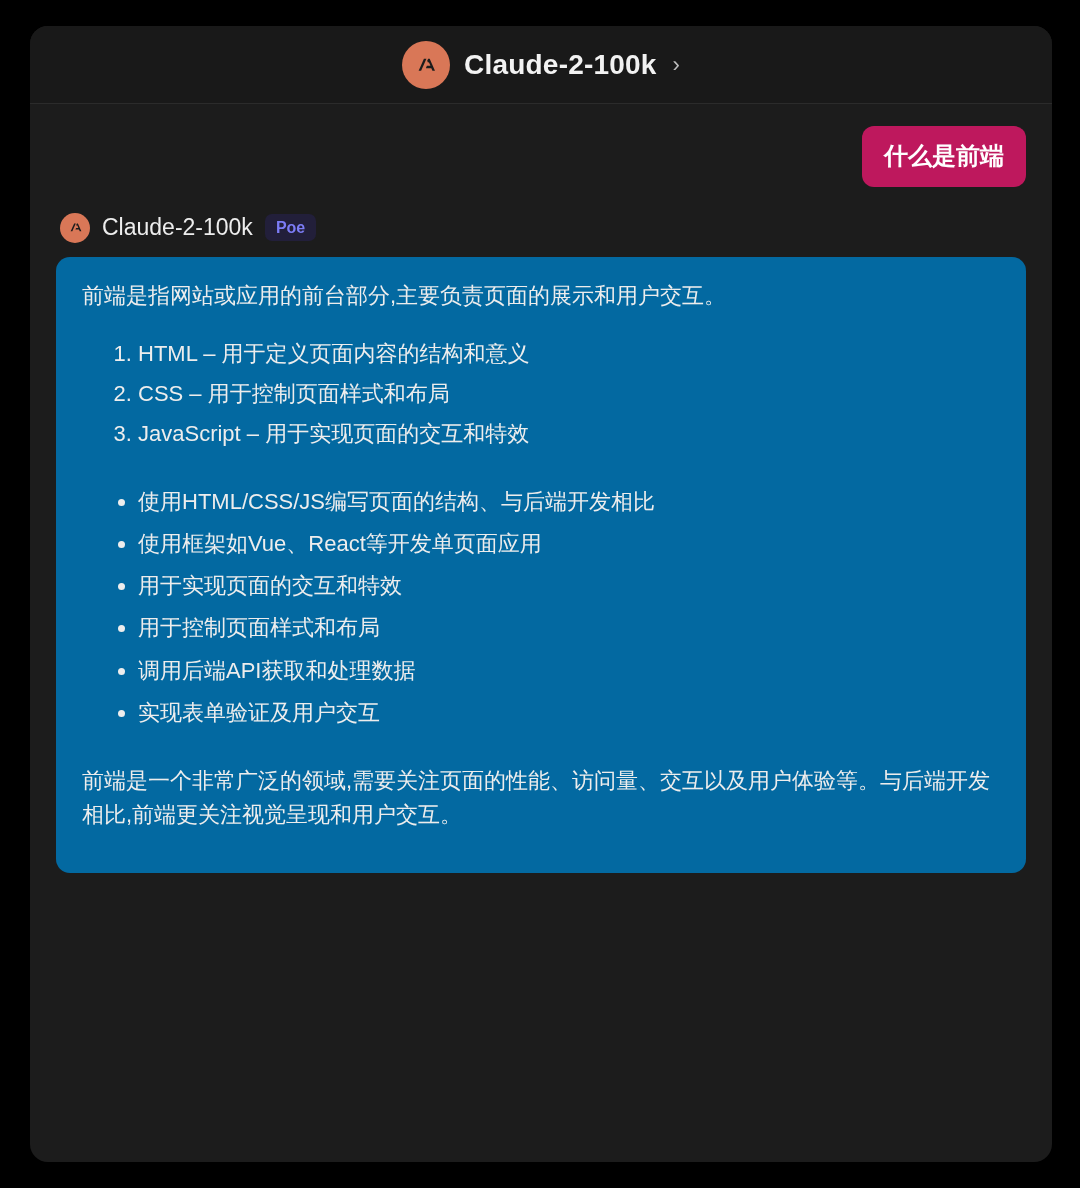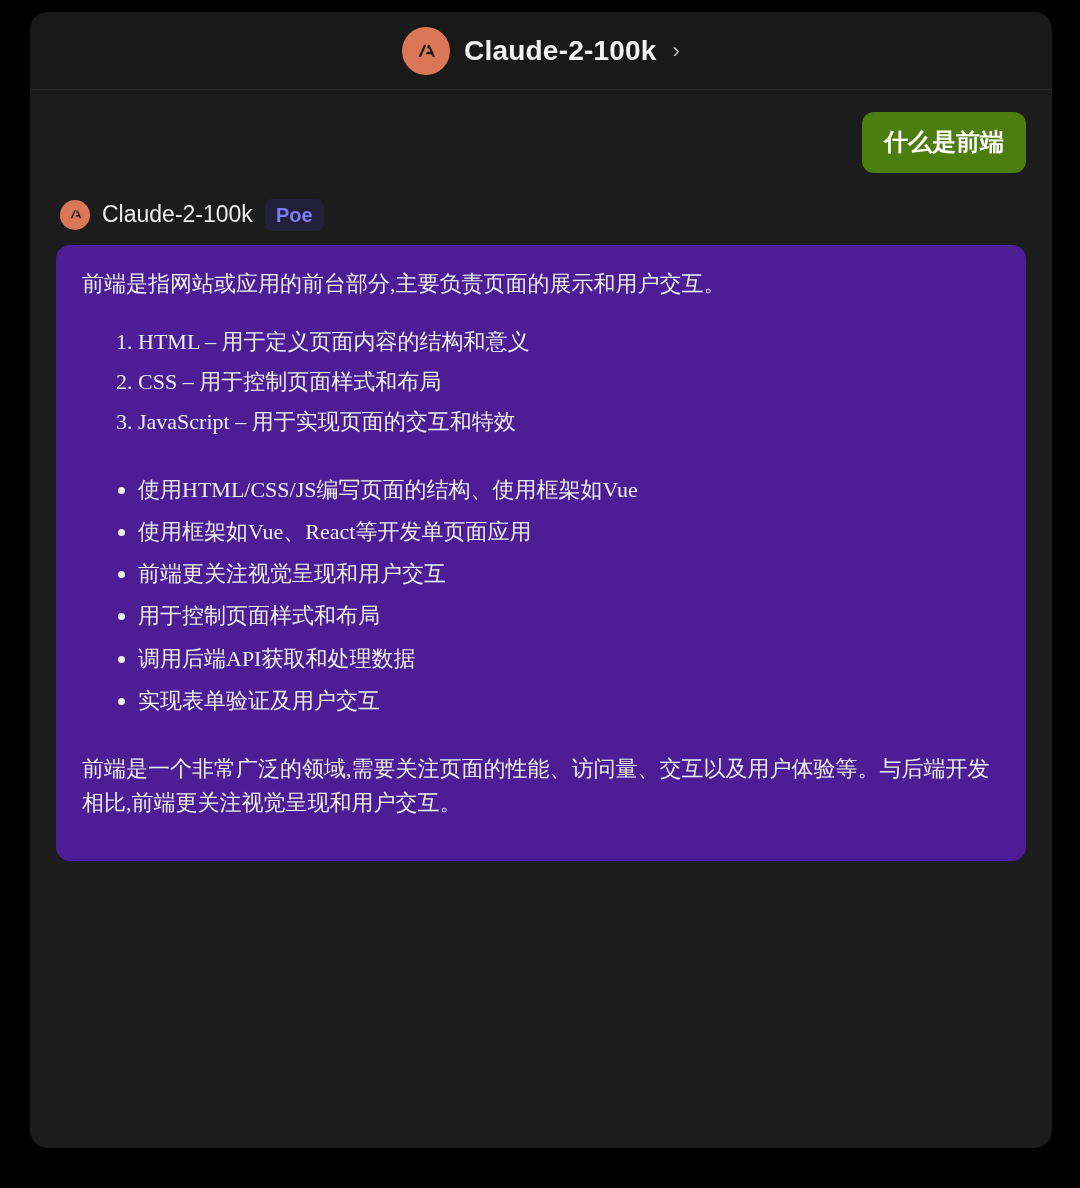--- a/index.html
+++ b/index.html
@@ -7,21 +7,21 @@
     margin: 0;
     padding: 0;
     background: #000000;
     width: 1080px;
     height: 1188px;
     font-family: "Liberation Sans", sans-serif;
   }
   .app-window {
     position: absolute;
     left: 30px;
-    top: 12px;
+    top: 26px;
     width: 1022px;
     height: 1136px;
     background: #1c1c1c;
     border-radius: 18px;
     overflow: hidden;
   }
   
   .header {
     height: 78px;
     background: #191919;
@@ -60,21 +60,21 @@
     padding: 22px 26px 10px 26px;
     height: calc(100% - 78px);
     overflow: hidden;
   }
   .user-row {
     display: flex;
     justify-content: flex-end;
     margin-bottom: 26px;
   }
   .user-bubble {
-    background: #4d7c0f;
+    background: #be185d;
     color: #ffffff;
     font-size: 24px;
     font-weight: bold;
     padding: 16px 22px;
     border-radius: 12px;
     line-height: 1.2;
   }
   .bot-meta {
     display: flex;
     align-items: center;
@@ -93,33 +93,32 @@
     flex: 0 0 auto;
   }
   .bot-name {
     color: #ededed;
     font-size: 23px;
   }
   .badge {
     color: #7c7cf5;
     background: #221f3a;
     border-radius: 7px;
-    font-size: 20px;
+    font-size: 16px;
     font-weight: bold;
     padding: 4px 11px;
     line-height: 1.2;
   }
   .bot-bubble {
-    background: #4c1d95;
+    background: #0369a1;
     border-radius: 14px;
     padding: 22px 26px 26px 26px;
     color: #ededed;
     font-size: 22px;
     line-height: 1.55;
-    font-family: Liberation Serif, serif;
   }
   .bot-bubble p { margin: 0 0 24px 0; }
   .bot-bubble p.tight { margin-bottom: 20px; }
   .bot-bubble ol {
     margin: 16px 0 34px 0;
     padding-left: 56px;
   }
   .bot-bubble ol li { margin-bottom: 6px; }
   .bot-bubble ul {
     margin: 6px 0 34px 0;
@@ -163,23 +162,23 @@
     </div>
 
     <div class="bot-bubble">
       <p>前端是指网站或应用的前台部分,主要负责页面的展示和用户交互。</p>
       <ol>
         <li>HTML – 用于定义页面内容的结构和意义</li>
         <li>CSS – 用于控制页面样式和布局</li>
         <li>JavaScript – 用于实现页面的交互和特效</li>
       </ol>
       <ul>
-        <li>使用HTML/CSS/JS编写页面的结构、使用框架如Vue</li>
+        <li>使用HTML/CSS/JS编写页面的结构、与后端开发相比</li>
         <li>使用框架如Vue、React等开发单页面应用</li>
-        <li>前端更关注视觉呈现和用户交互</li>
+        <li>用于实现页面的交互和特效</li>
         <li>用于控制页面样式和布局</li>
         <li>调用后端API获取和处理数据</li>
         <li>实现表单验证及用户交互</li>
       </ul>
       <p>前端是一个非常广泛的领域,需要关注页面的性能、访问量、交互以及用户体验等。与后端开发相比,前端更关注视觉呈现和用户交互。</p>
     </div>
 
   </div>
 </div>
 

